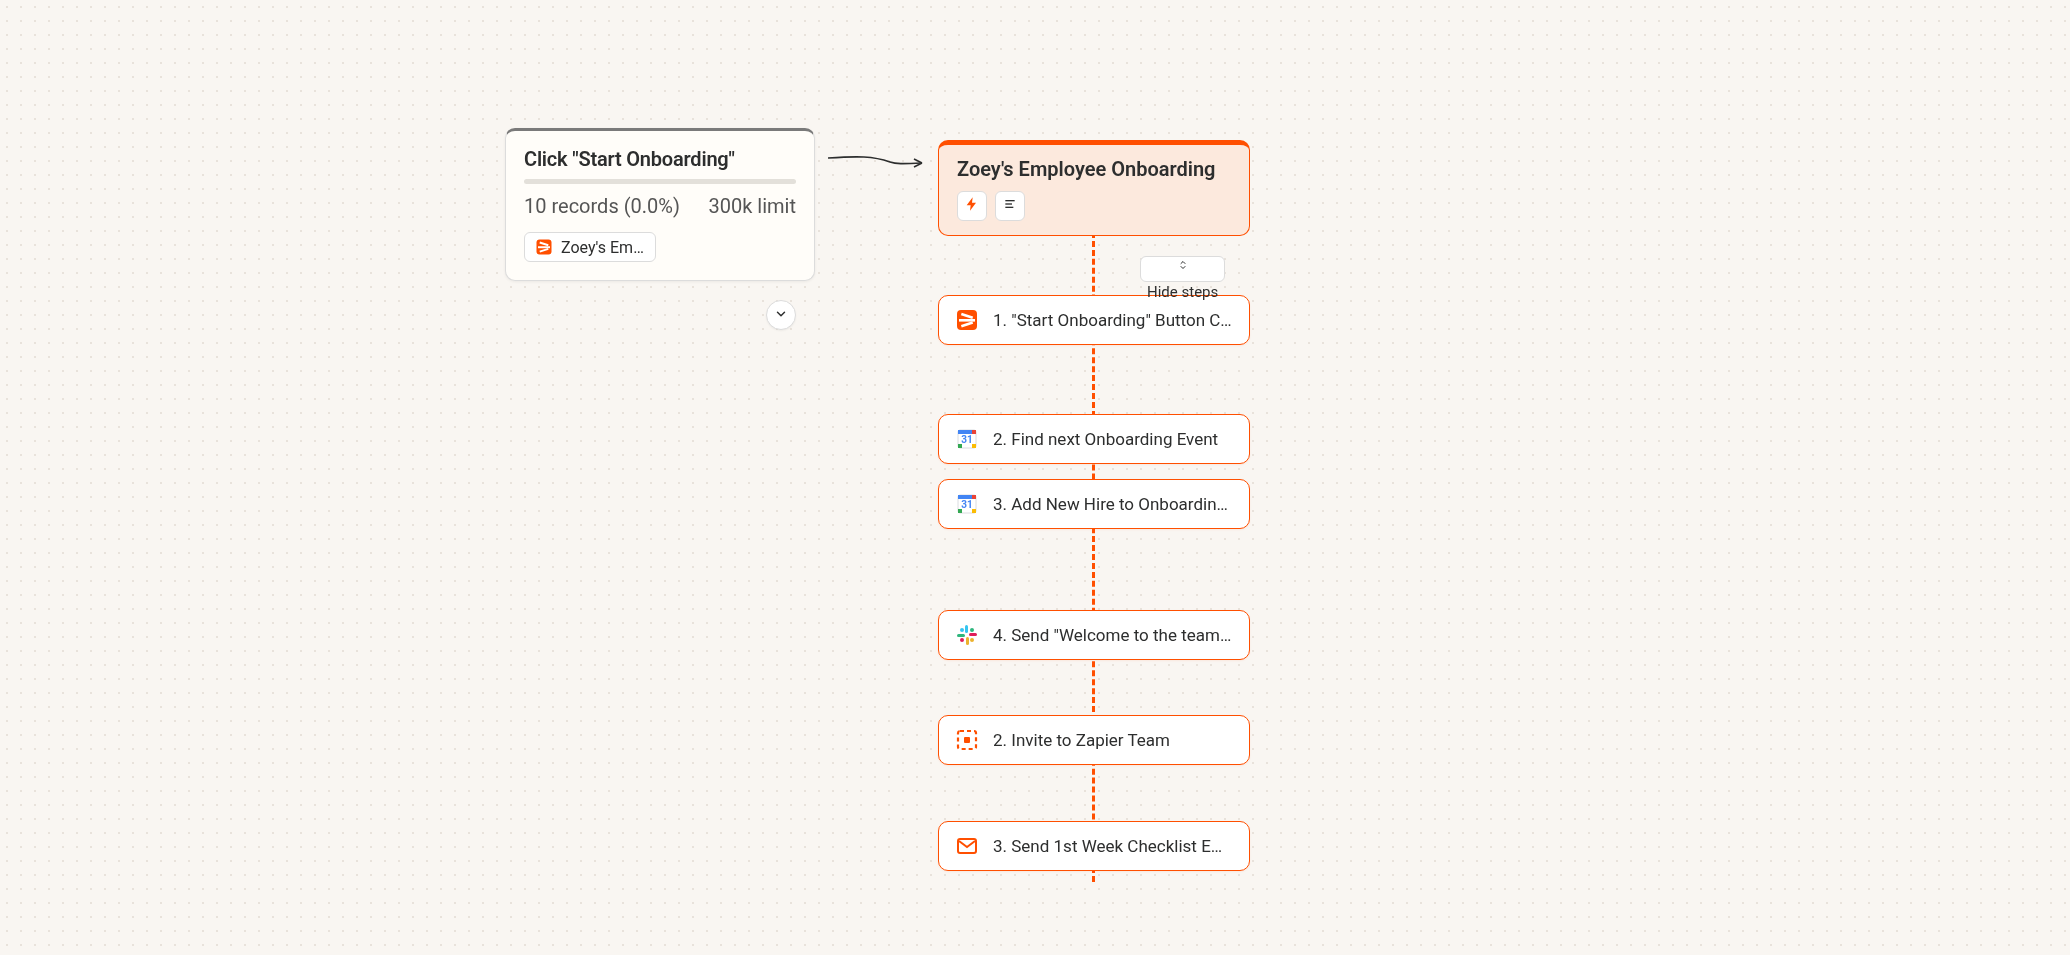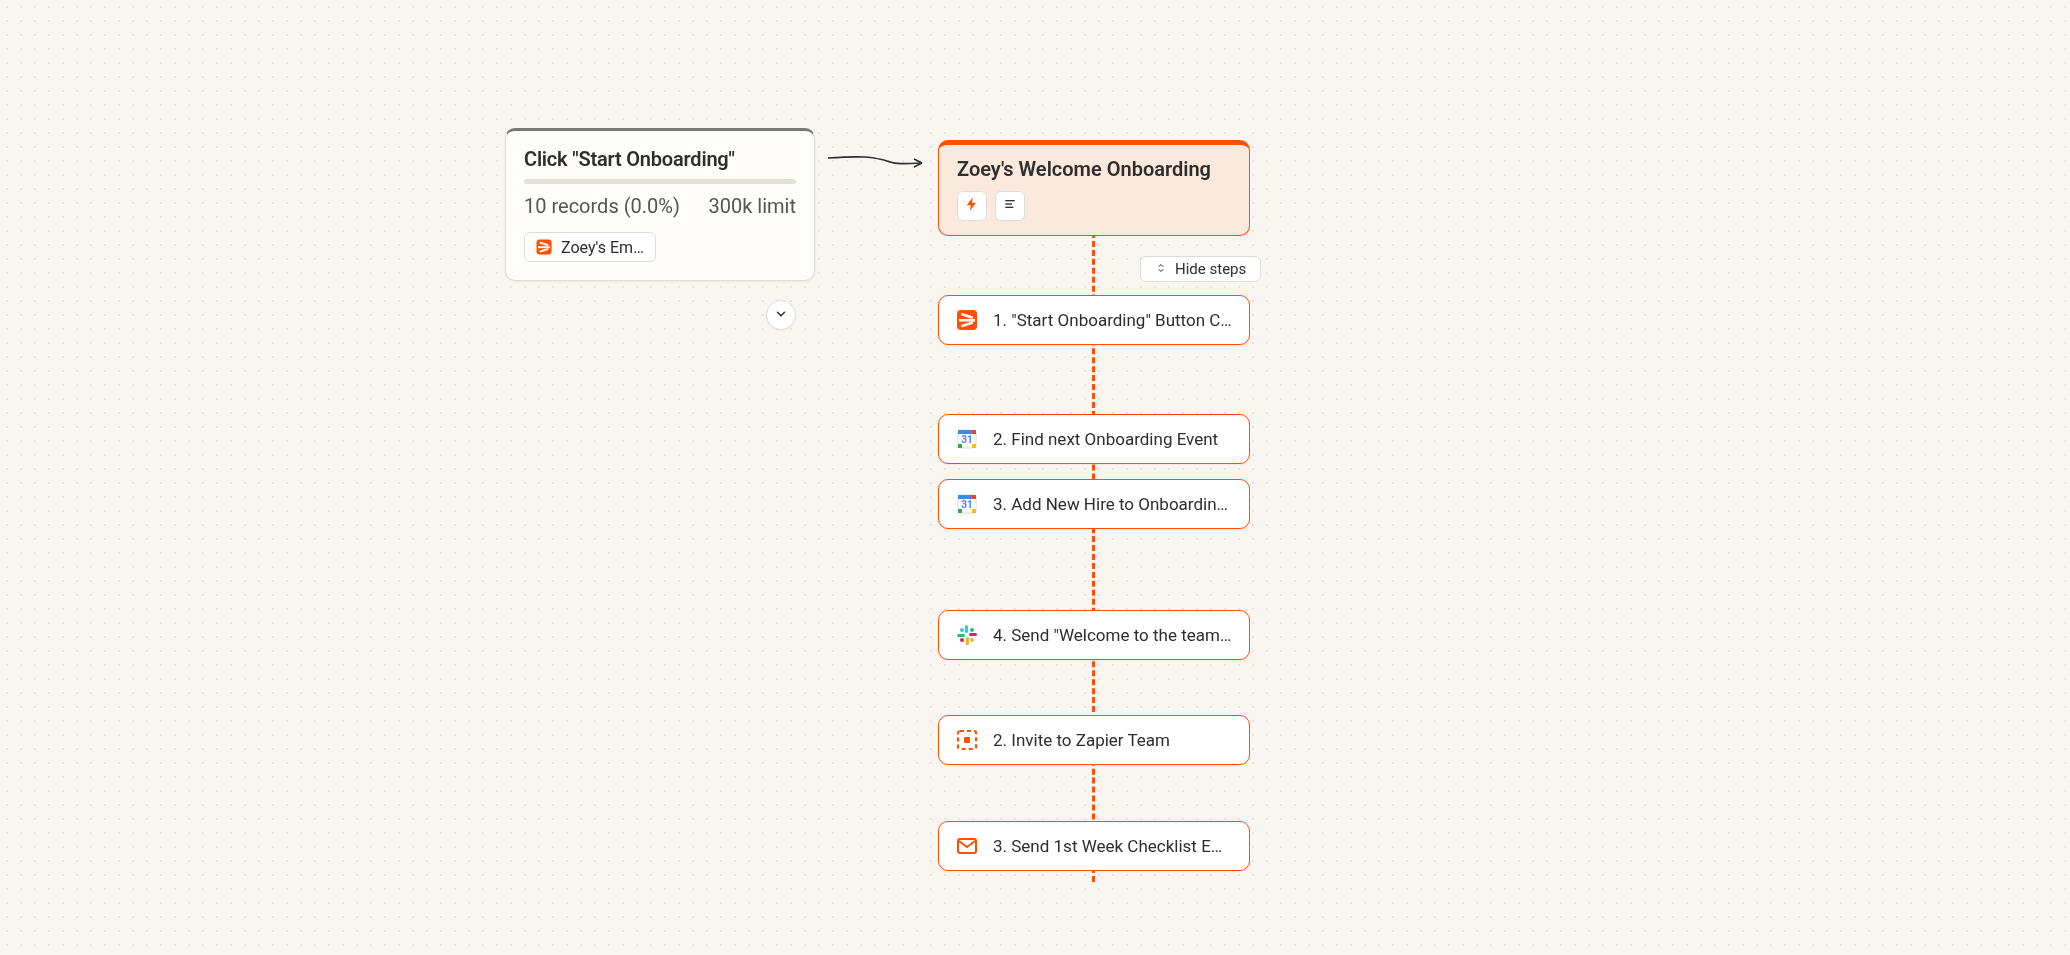--- a/index.html
+++ b/index.html
@@ -134,27 +134,28 @@
   .ico-btn svg{width:16px;height:16px;}
 
   .hide-steps{
     position:absolute;
     left:1140px;
     top:256px;
     display:inline-flex;
     align-items:center;
     gap:8px;
     height:26px;
-    padding:0 14px;
+    padding:0 6px;
     background:#fff;
     border:1px solid var(--border-gray);
     border-radius:6px;
     font-size:15px;
     cursor:pointer;
     z-index:3;
+    flex-direction:column;
   }
   .hide-steps svg{width:12px;height:12px;}
 
   .connector-col{
     position:absolute;
     left:1092px;
     top:232px;
     width:0;
     height:650px;
     border-left:3px dashed var(--orange);
@@ -267,21 +268,21 @@
 
 <svg class="arrow" viewBox="0 0 95 18">
   <path d="M0 6 C30 4, 45 4, 62 10 C68 12, 74 12, 94 11" fill="none" stroke="#2D2E2E" stroke-width="1.6"></path>
   <path d="M94 11 l-8 -4 M94 11 l-8 4" fill="none" stroke="#2D2E2E" stroke-width="1.6"></path>
 </svg>
 
 <div class="connector-col"></div>
 
 <div class="zap-col">
   <div class="zap-header">
-    <div class="title">Zoey's Welcome Onboarding</div>
+    <div class="title">Zoey's Employee Onboarding</div>
     <div class="iconrow">
       <div class="ico-btn">
         <span><svg>
               <use href="#ic-bolt"></use>
             </svg></span>
       </div>
       <div class="ico-btn">
         <span><svg>
               <use href="#ic-lines"></use>
             </svg></span>

